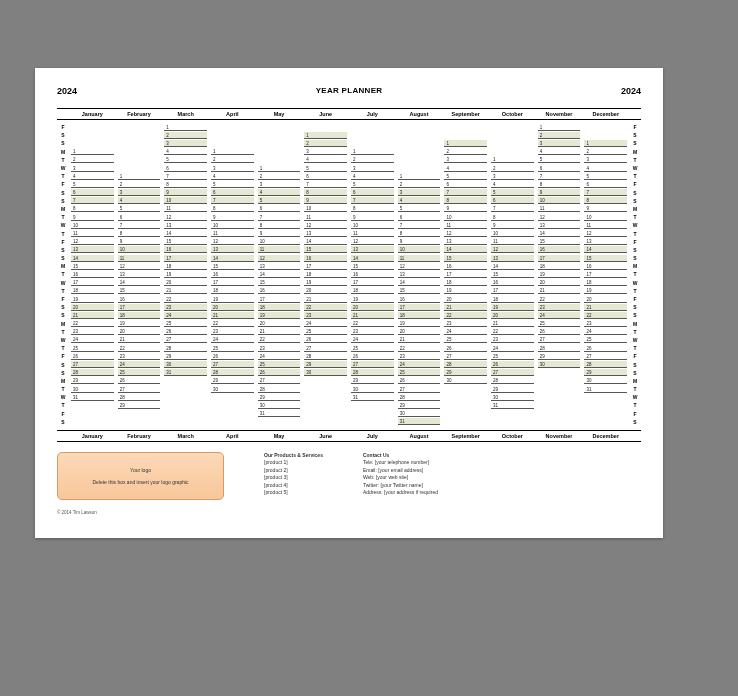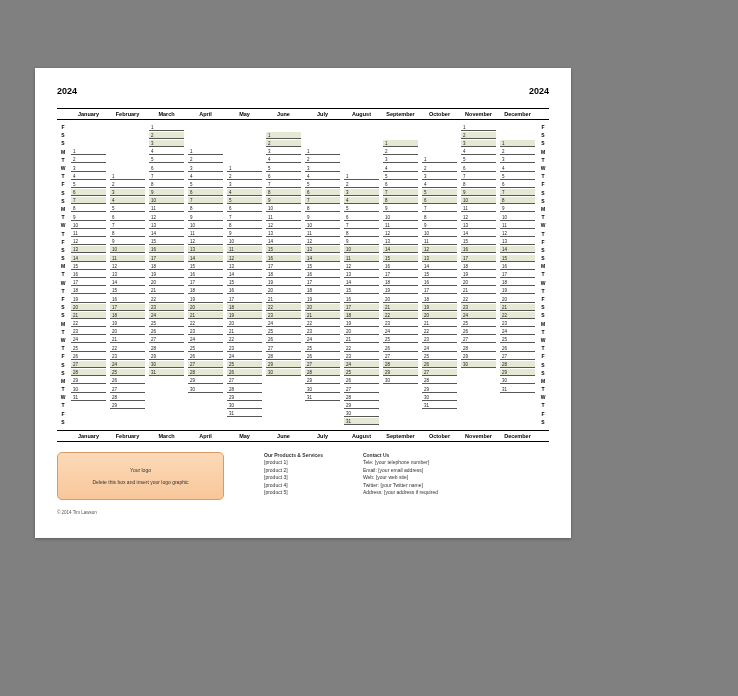--- a/index.html
+++ b/index.html
@@ -12,21 +12,21 @@
     width: 738px;
     height: 696px;
     background: #808080;
     position: relative;
     overflow: hidden;
   }
   .page {
     position: absolute;
     left: 35px;
     top: 68px;
-    width: 536px;
+    width: 628px;
     height: 470px;
     background: #ffffff;
     box-shadow: 0 1px 3px rgba(0,0,0,0.3);
     padding: 18px 22px 14px 22px;
     box-sizing: border-box;
   }
 
   
   .hdr {
     position: relative;
@@ -146,20 +146,21 @@
     margin-top: 10px;
   }
 </style>
 </head>
 <body>
 <div class="viewport">
   <div class="page">
 
     <div class="hdr">
       <div class="yr-left">2024</div>
+      <div class="title">YEAR PLANNER</div>
       <div class="yr-right">2024</div>
     </div>
 
     <div class="months-row" id="months-top">
       <div class="day-col">.</div>
 
       <div class="month-col">January</div>
         <div class="month-col">February</div>
         <div class="month-col">March</div>
         <div class="month-col">April</div>

